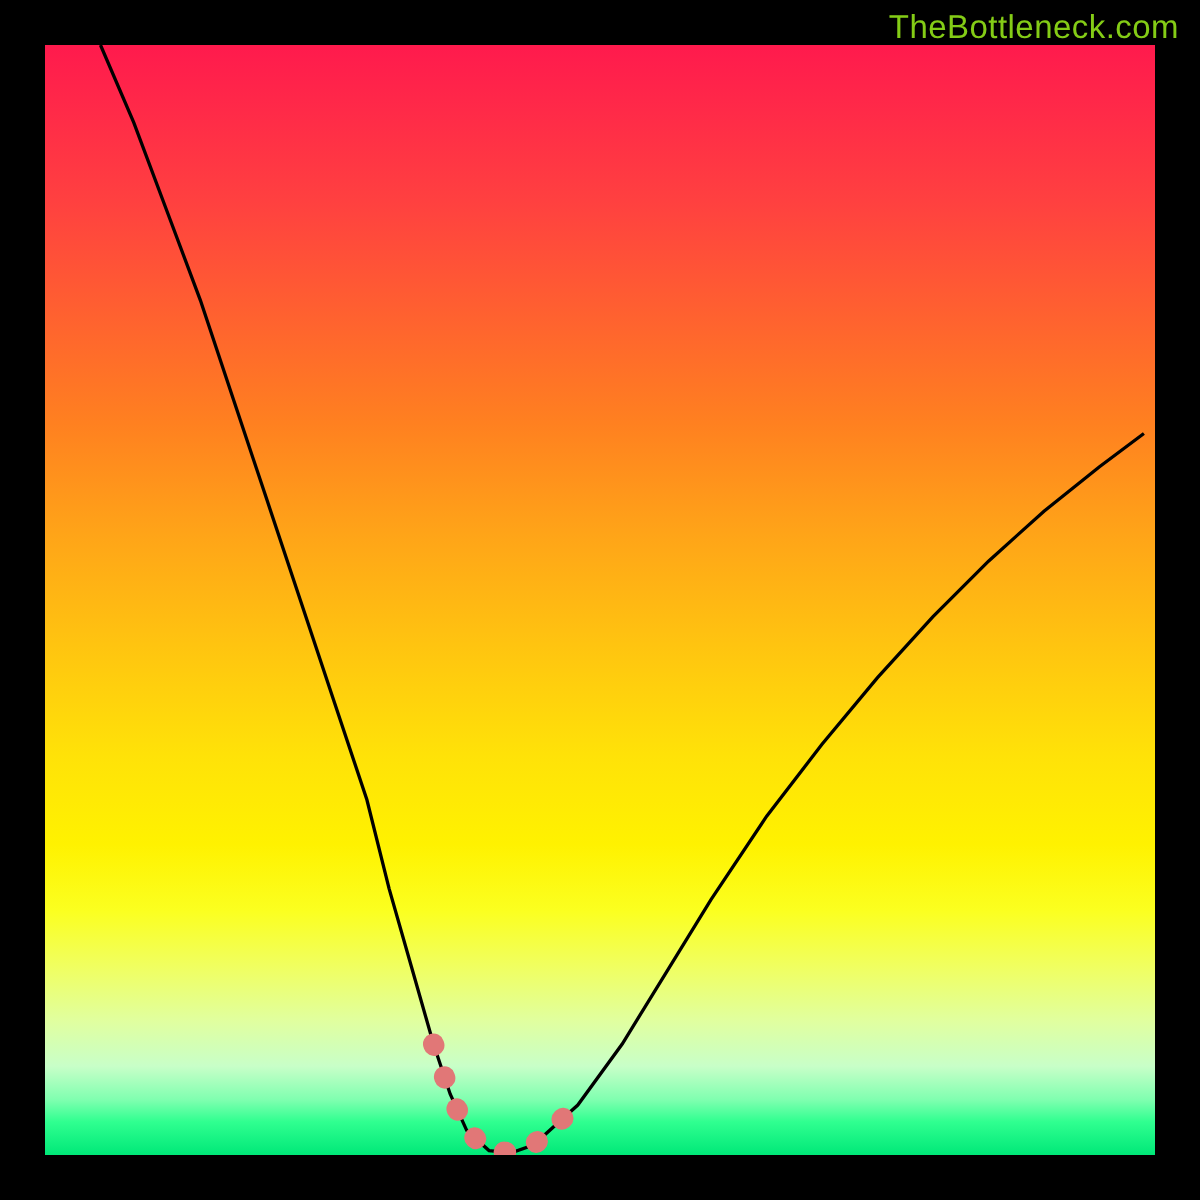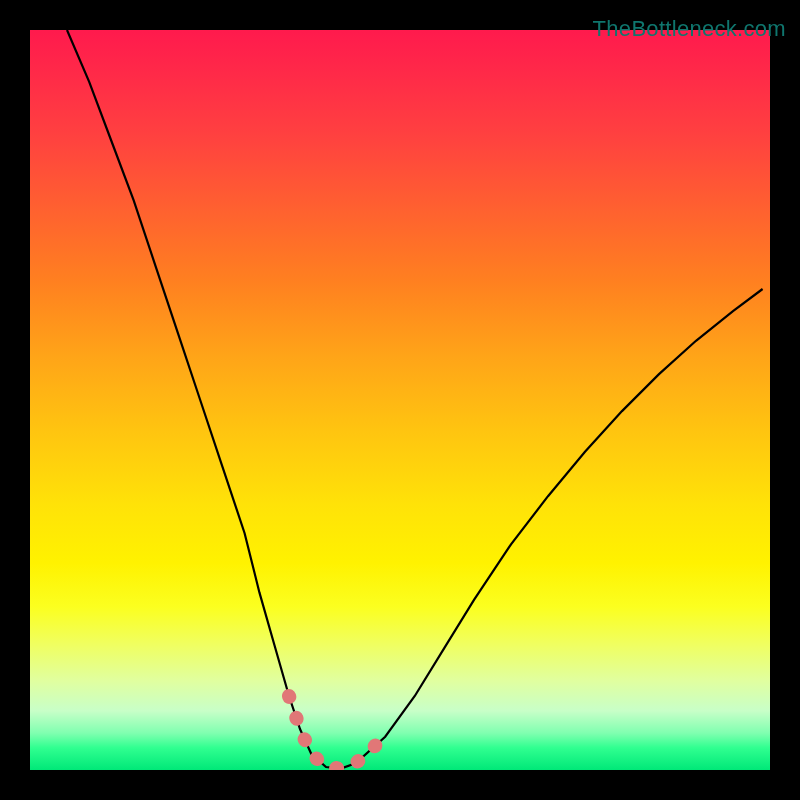--- a/index.html
+++ b/index.html
@@ -55,23 +55,23 @@
   }
   .chart-svg {
     position: absolute;
     top: 0;
     left: 0;
     width: 100%;
     height: 100%;
   }
   .watermark {
     position: absolute;
-    top: 16px;
+    top: 5px;
     right: 14px;
-    color: #0f766e;
+    color: #84cc16;
     font-size: 22px;
     font-weight: 500;
     letter-spacing: 0.3px;
   }
 </style>
 </head>
 <body>
 
 <div class="frame">
   <div class="plot-area">

